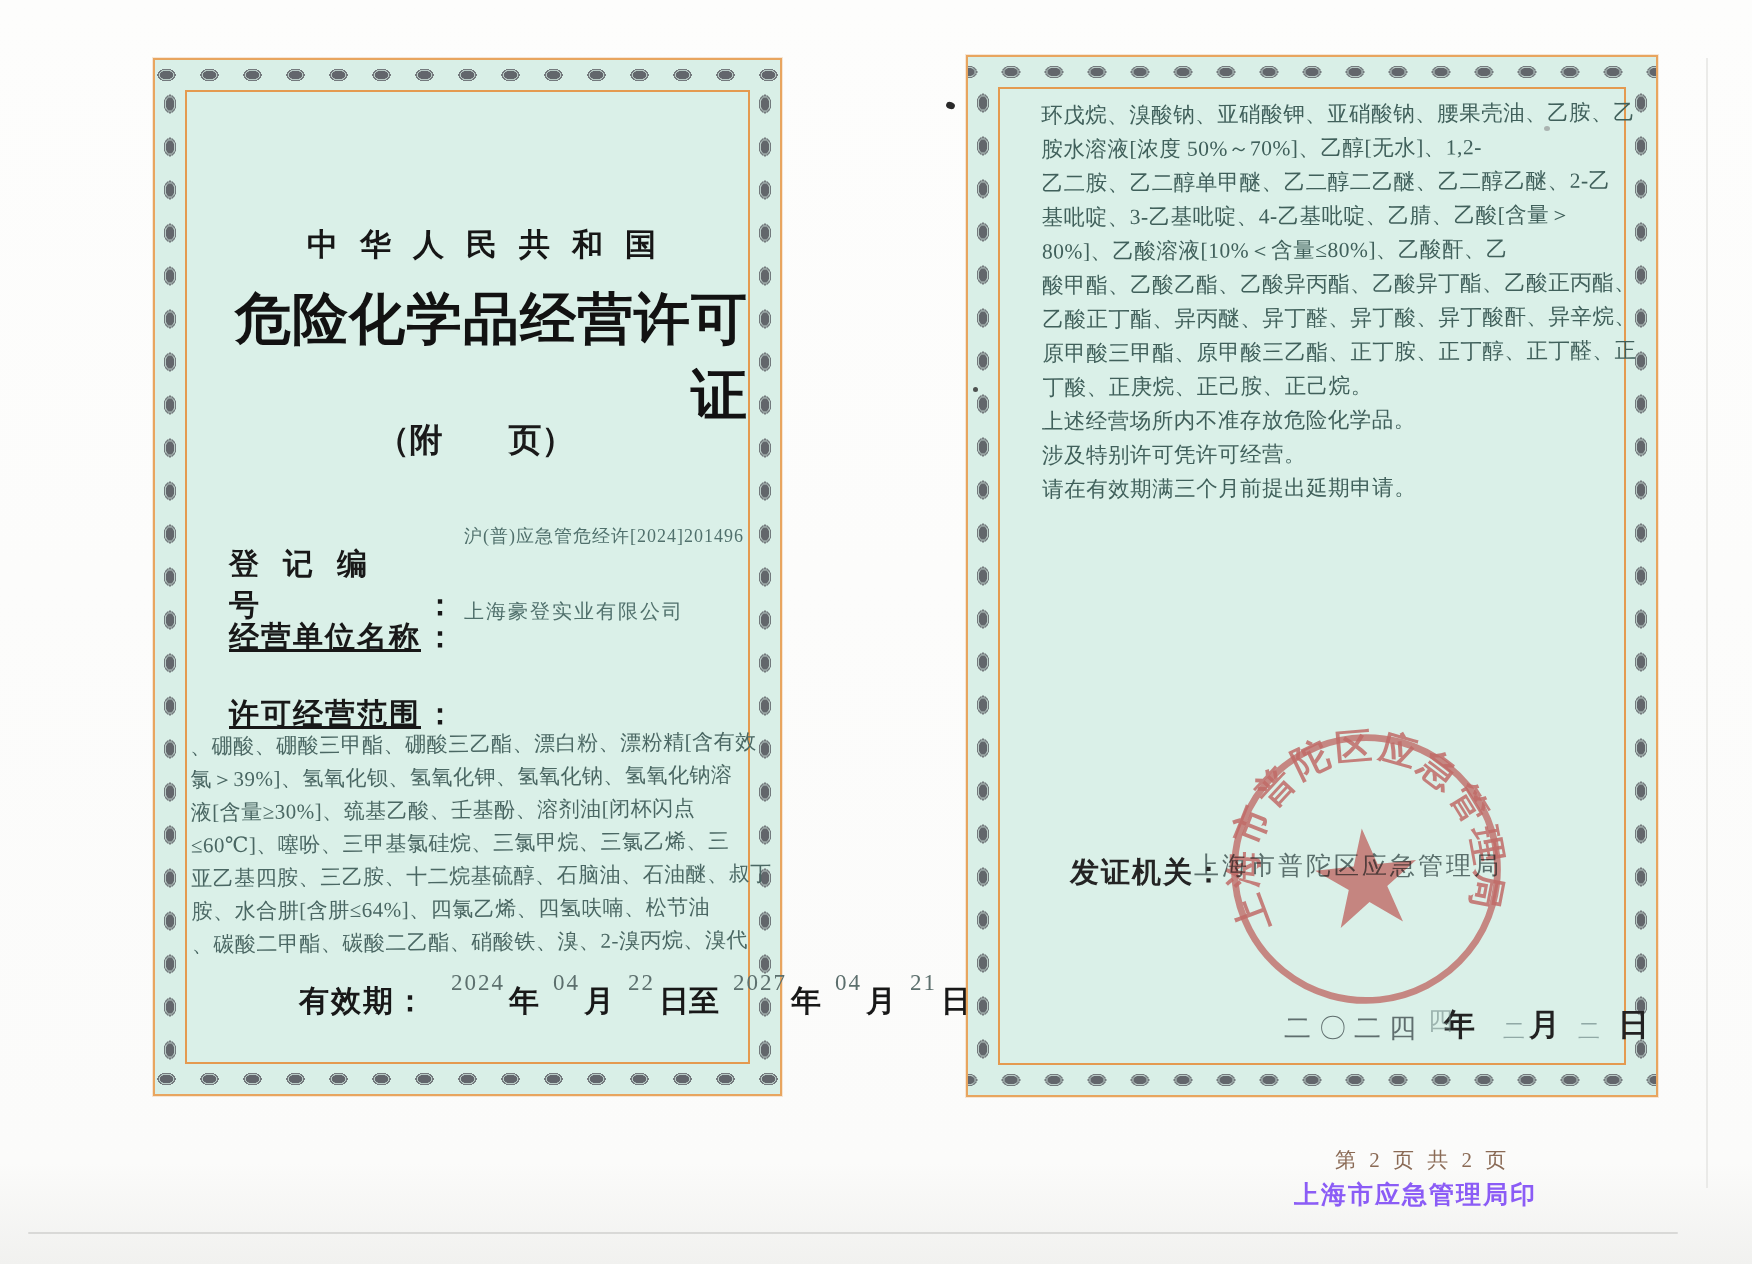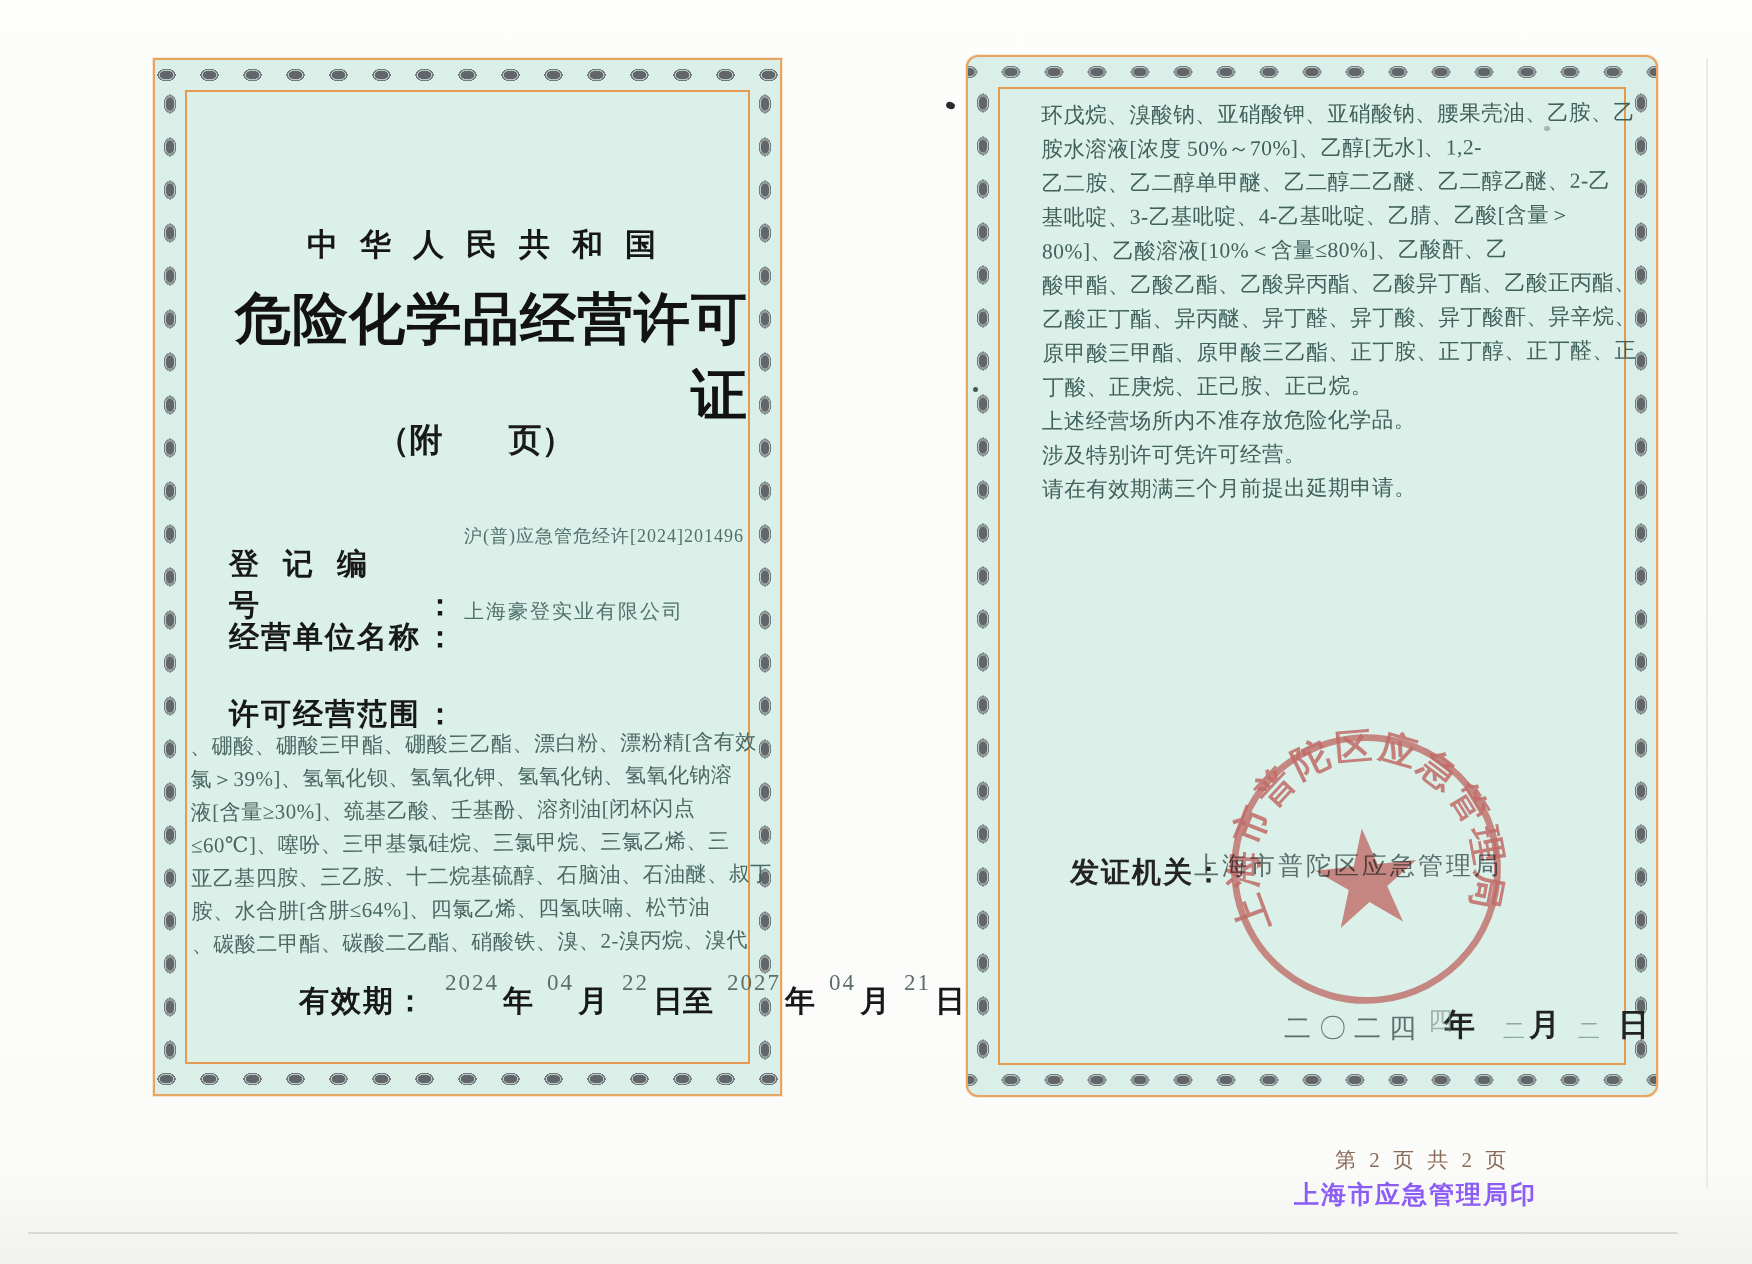--- a/index.html
+++ b/index.html
@@ -37,32 +37,32 @@
     font-family:"Liberation Sans","DejaVu Sans",sans-serif;font-weight:bold;
     font-size:56px;letter-spacing:1px;color:#121212;}
   .cert-subtitle{position:absolute;left:0;right:0;top:326px;text-align:center;
     font-family:"Liberation Sans","DejaVu Sans",sans-serif;font-weight:bold;
     font-size:33px;color:#1a1a1a;padding-left:16px;}
   .field{position:absolute;left:42px;display:flex;align-items:flex-end;
     font-family:"Liberation Sans","DejaVu Sans",sans-serif;font-weight:bold;
     font-size:30px;color:#181818;}
   .field .lbl{display:inline-block;width:196px;}
   .lbl-wide{letter-spacing:24px;}
-  .lbl-tight{letter-spacing:2px;}
+  .lbl-tight{letter-spacing:2px;text-decoration:underline;}
   .field .colon{font-weight:bold;}
   .fval{position:absolute;left:277px;font-size:18px;color:#50706c;letter-spacing:1px;
     font-family:"Liberation Serif","DejaVu Serif",serif;}
   .fval2{font-size:20px;letter-spacing:2px;}
   .scope-block{position:absolute;left:4px;width:550px;color:#4a6763;
     font-size:21px;line-height:33px;letter-spacing:.5px;transform:rotate(-.5deg);}
   .scope-line{white-space:nowrap;}
   .validity{position:absolute;left:112px;top:889px;display:flex;align-items:flex-end;
     white-space:nowrap;}
   .validity .vlabel{font-family:"Liberation Sans","DejaVu Sans",sans-serif;
-    font-weight:bold;font-size:30px;letter-spacing:2px;margin-right:14px;color:#181818;}
+    font-weight:bold;font-size:30px;letter-spacing:2px;margin-right:20px;color:#181818;}
   .validity .vnum{font-size:23px;color:#5c6f6d;transform:translateY(-26px);
     margin:0 4px;letter-spacing:2px;text-align:center;}
   .validity .vunit{font-family:"Liberation Sans","DejaVu Sans",sans-serif;
     font-weight:bold;font-size:30px;margin-right:10px;color:#181818;}
 
   
   .r-scope{position:absolute;left:42px;top:8px;width:582px;color:#40605b;
     font-size:21.5px;line-height:34px;letter-spacing:.5px;transform:rotate(-.3deg);}
   .r-notes{position:absolute;left:42px;top:314px;width:582px;color:#40605b;
     font-size:21.5px;line-height:34px;letter-spacing:.5px;transform:rotate(-.3deg);}
@@ -148,21 +148,21 @@
       <span class="vnum">2027</span>
       <span class="vunit">年</span>
       <span class="vnum">04</span>
       <span class="vunit">月</span>
       <span class="vnum">21</span>
       <span class="vunit">日</span>
     </div>
   </div>
 </div>
 
-<div class="page" style="left:966px;top:55px;width:688px;height:1038px;border-radius:12px;">
+<div class="page" style="left:966px;top:55px;width:688px;height:1038px;">
   <div class="band band-h band-top"></div>
   <div class="band band-h band-bottom"></div>
   <div class="band band-v band-left"></div>
   <div class="band band-v band-right"></div>
 
   <div class="page-inner">
     <div class="r-scope">
       <div class="scope-line">环戊烷、溴酸钠、亚硝酸钾、亚硝酸钠、腰果壳油、乙胺、乙</div>
       <div class="scope-line">胺水溶液[浓度 50%～70%]、乙醇[无水]、1,2-</div>
       <div class="scope-line">乙二胺、乙二醇单甲醚、乙二醇二乙醚、乙二醇乙醚、2-乙</div>

